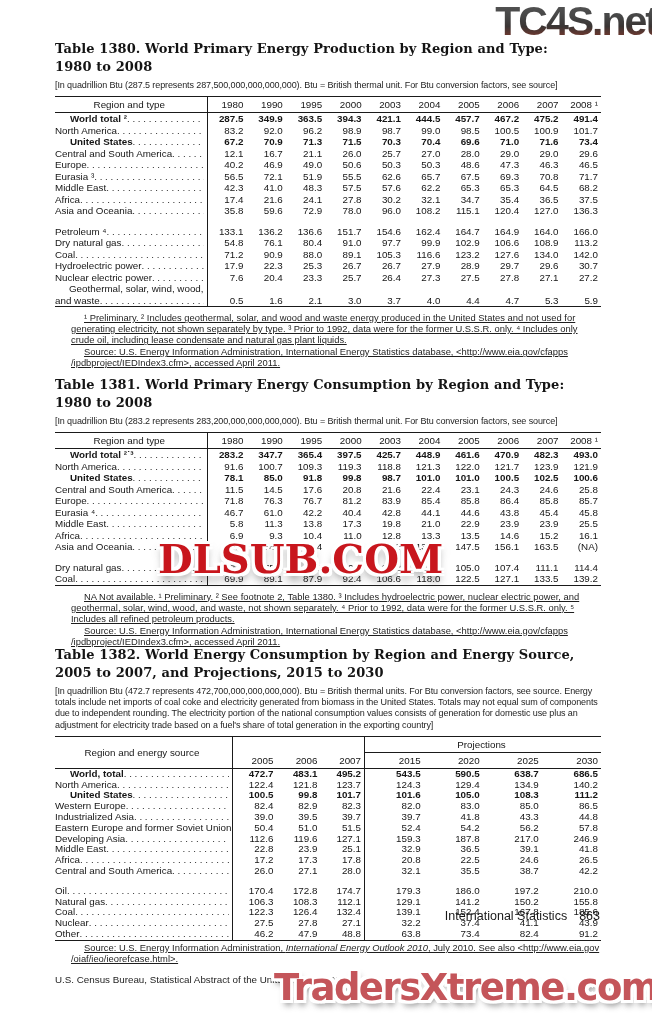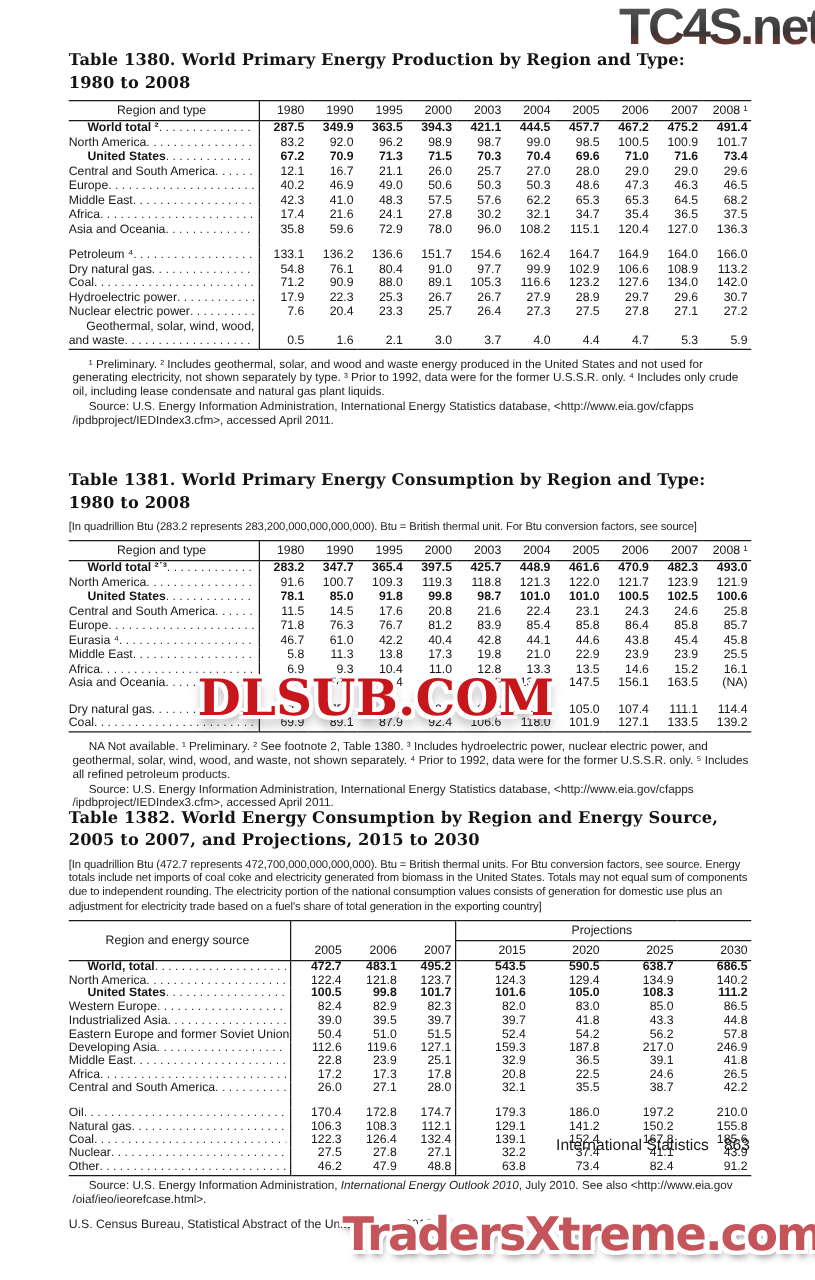--- a/index.html
+++ b/index.html
@@ -38,21 +38,21 @@
   td.lbl.ind{padding-left:15px;}
   tr.bold{font-weight:bold;}
   tr.sp td{height:9px;line-height:9px;}
   tr.two td{vertical-align:bottom;}
   .lr{display:flex;align-items:baseline;}
   .lt{white-space:nowrap;}
   .ld{flex:1;overflow:hidden;white-space:nowrap;font-weight:normal;color:#2a2a2a;}
   .ld::after{content:" . . . . . . . . . . . . . . . . . . . . . . . . . . . . . . . . . . . . . . . . . . . . . .";}
   .l1{line-height:11.5px;white-space:nowrap;}
 
-  p.fn{margin:5px 0 0 3px;font-size:9.4px;line-height:11px;text-indent:13px;color:#1e1e1e;}
+  p.fn{margin:5px 0 0 16px;font-size:9.4px;line-height:11px;text-indent:13px;color:#1e1e1e;text-decoration:underline;}
   p.src{margin-top:1px;}
 
   #footer-right{position:absolute;top:909px;right:52px;font-size:12.5px;color:#181818;}
   #footer-right .pgnum{margin-left:12px;}
   #footer-left{position:absolute;top:974px;left:55px;font-size:9.8px;color:#1e1e1e;}
 
   .wm{position:absolute;white-space:nowrap;pointer-events:none;}
   #wm-top{
     top:1px;right:-5px;z-index:5;
     font:bold 41px/1 "Liberation Sans",sans-serif;letter-spacing:-2px;
@@ -79,20 +79,21 @@
       2px 5px 6px rgba(45,45,45,.6);
   }
 </style>
 </head>
 <body>
 
 <div class="wm" id="wm-top">TC4S.net</div>
 
 <section class="sect" id="s1380">
   <h2 class="ttl"><span>Table 1380. World Primary Energy Production by Region and Type:</span><br><span>1980 to 2008</span></h2>
+  <p class="note">[In quadrillion Btu (287.5 represents 287,500,000,000,000,000). Btu = British thermal unit. For Btu conversion factors, see source]</p>
   <div class="twrap">
       <table class="dt rh115">
         <colgroup>
           <col style="width: 152px;">
           <col style="width: 39.4px;">
           <col style="width: 39.4px;">
           <col style="width: 39.4px;">
           <col style="width: 39.4px;">
           <col style="width: 39.4px;">
           <col style="width: 39.4px;">
@@ -203,20 +204,38 @@
             <td>50.3</td>
             <td>50.3</td>
             <td>48.6</td>
             <td>47.3</td>
             <td>46.3</td>
             <td>46.5</td>
           </tr>
           <tr>
             <td class="lbl">
               <div class="lr">
+                <span class="lt">Eurasia ³</span>
+                <span class="ld"></span>
+              </div>
+            </td>
+            <td>56.5</td>
+            <td>72.1</td>
+            <td>51.9</td>
+            <td>55.5</td>
+            <td>62.6</td>
+            <td>65.7</td>
+            <td>67.5</td>
+            <td>69.3</td>
+            <td>70.8</td>
+            <td>71.7</td>
+          </tr>
+          <tr>
+            <td class="lbl">
+              <div class="lr">
                 <span class="lt">Middle East</span>
                 <span class="ld"></span>
               </div>
             </td>
             <td>42.3</td>
             <td>41.0</td>
             <td>48.3</td>
             <td>57.5</td>
             <td>57.6</td>
             <td>62.2</td>
@@ -605,21 +624,21 @@
                 <span class="lt">Coal</span>
                 <span class="ld"></span>
               </div>
             </td>
             <td>69.9</td>
             <td>89.1</td>
             <td>87.9</td>
             <td>92.4</td>
             <td>106.6</td>
             <td>118.0</td>
-            <td>101.9</td>
+            <td>122.5</td>
             <td>127.1</td>
             <td>133.5</td>
             <td>139.2</td>
           </tr>
         </tbody>
       </table>
     </div>
   <p class="fn">NA Not available. ¹ Preliminary. ² See footnote 2, Table 1380. ³ Includes hydroelectric power, nuclear electric power, and geothermal, solar, wind, wood, and waste, not shown separately. ⁴ Prior to 1992, data were for the former U.S.S.R. only. ⁵ Includes all refined petroleum products.</p>
   <p class="fn src">Source: U.S. Energy Information Administration, International Energy Statistics database, &lt;http://www.eia.gov/cfapps /ipdbproject/IEDIndex3.cfm&gt;, accessed April 2011.</p>
 </section>

